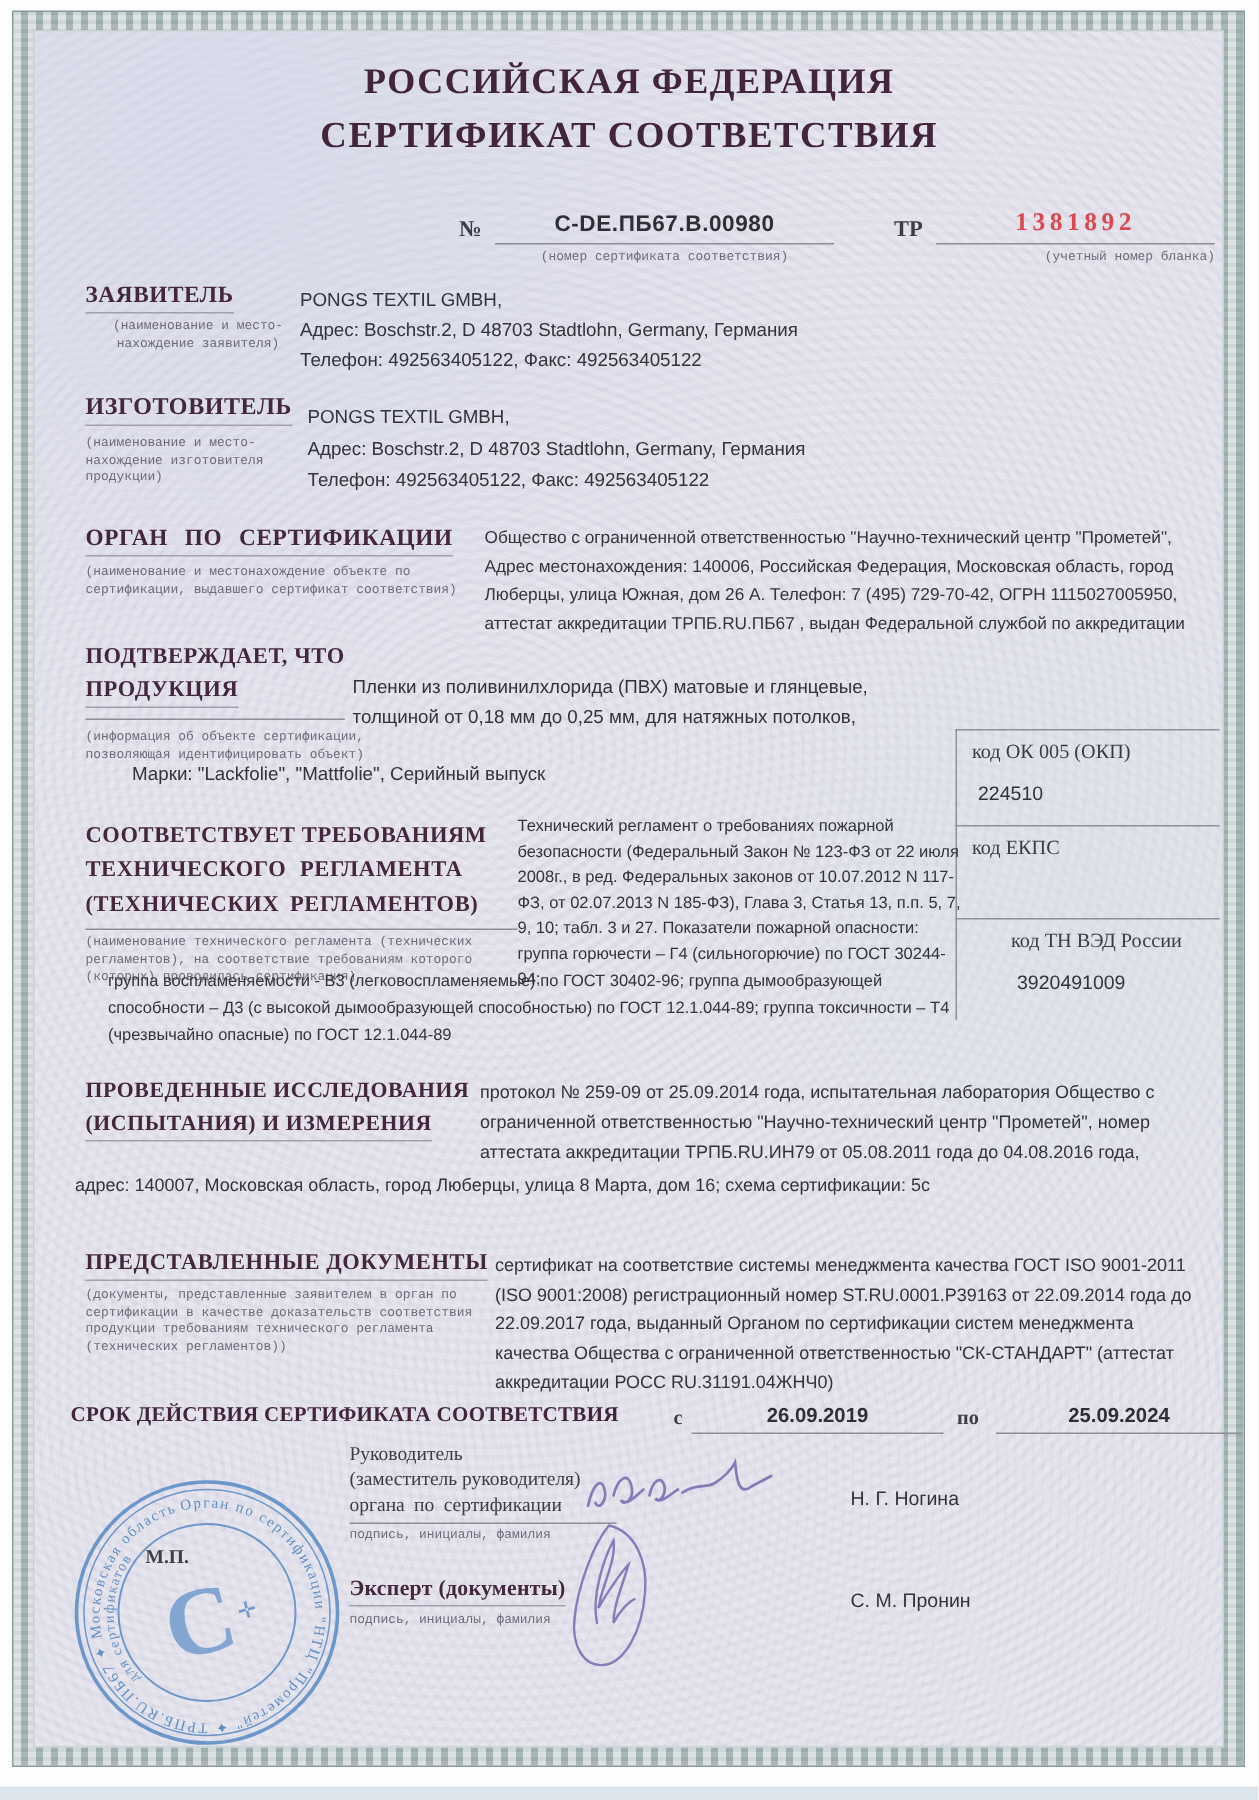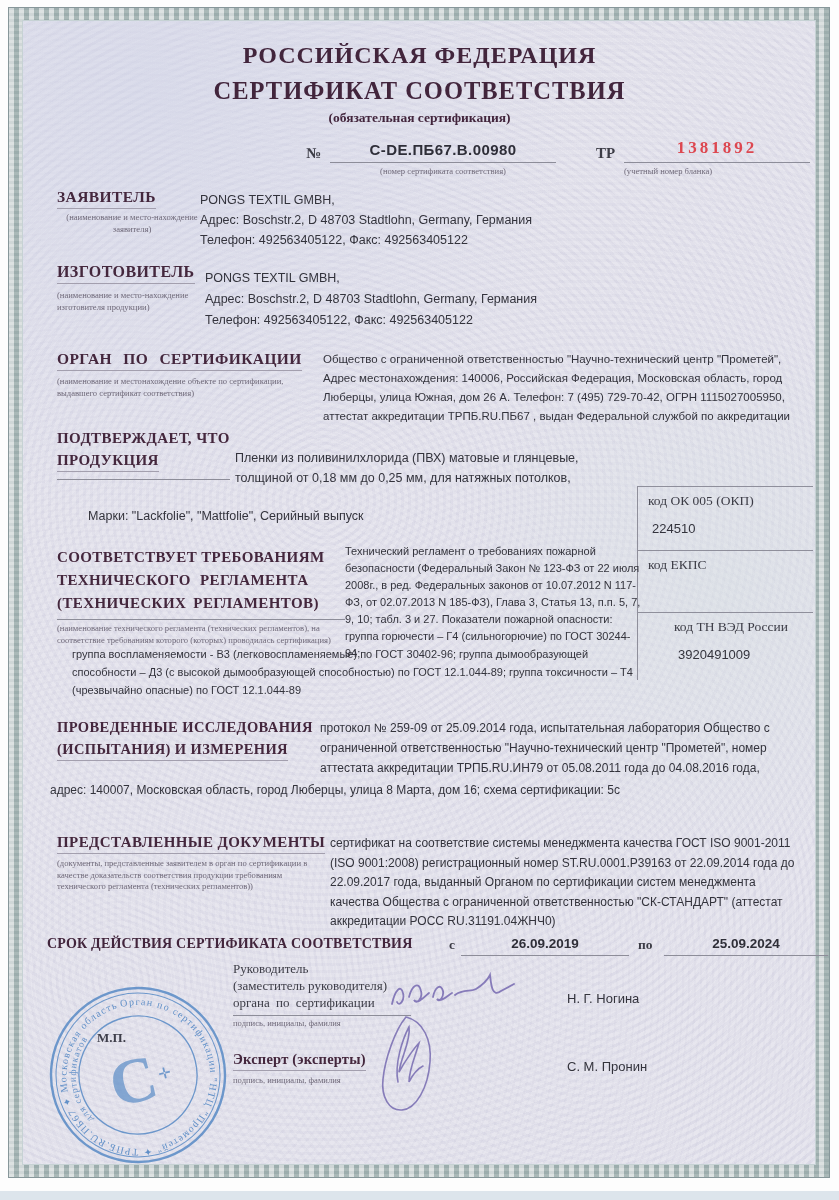--- a/index.html
+++ b/index.html
@@ -22,21 +22,21 @@
             repeating-radial-gradient(circle at 12% 84%, rgba(150,140,180,.04) 0 2px, rgba(255,255,255,.04) 2px 6px);}
   .bottom-strip{position:absolute;left:0;bottom:0;width:839px;height:9px;background:#dde5ec;}
 
   .abs{position:absolute;}
   .serif{font-family:"Liberation Serif",serif;}
   .hdr{font-family:"Liberation Serif",serif;font-weight:bold;color:#42253c;}
   .center{text-align:center;width:100%;left:0;}
   .sec{font-family:"Liberation Serif",serif;font-weight:bold;color:#44273d;font-size:15.5px;
        letter-spacing:.4px;display:inline-block;border-bottom:1px solid #a39fae;padding-bottom:2px;}
   .sec.nol{border-bottom:none;}
-  .cap{font-family:Liberation Serif, serif;color:#6e6878;font-size:8.6px;line-height:1.35;}
+  .cap{font-family:Liberation Mono, monospace;color:#6e6878;font-size:8.6px;line-height:1.35;}
   .body-t{color:#33333c;font-size:12.5px;line-height:20px;}
   .body-s{color:#33333c;font-size:11px;line-height:17px;}
   .uline{border-bottom:1px solid #8d8d99;}
   .ws7{word-spacing:7px;}
   .ws5{word-spacing:5px;}
   .ws3{word-spacing:3px;}
   .code-box{box-sizing:border-box;border-top:1px solid #8f8f9b;border-left:1px solid #8f8f9b;
             padding:6px 0 0 10px;}
   .code-label{font-family:"Liberation Serif",serif;color:#3c3c46;font-size:13.5px;}
   .code-value{color:#33333c;font-size:13px;margin-top:12px;padding-left:4px;}
@@ -49,31 +49,30 @@
 <body>
 
 <div class="page">
   <div class="frame">
     <div class="paper"></div>
   </div>
   <div class="bottom-strip"></div>
 
   <div class="abs hdr center" style="top:42px;font-size:24px;letter-spacing:1px;">РОССИЙСКАЯ ФЕДЕРАЦИЯ</div>
   <div class="abs hdr center" style="top:77px;font-size:24.5px;letter-spacing:1px;">СЕРТИФИКАТ СООТВЕТСТВИЯ</div>
-  <div class="abs hdr center" style="top:110px;font-size:13.5px;">(обязательная сертификация)</div>
 
   <div class="abs serif" style="left:306px;top:145px;font-size:15px;font-weight:bold;color:#3c3c46;">№</div>
   <div class="abs uline" style="left:330px;top:141px;width:226px;height:21px;text-align:center;
        font-size:15px;font-weight:bold;color:#2e2e38;letter-spacing:.4px;">С-DE.ПБ67.В.00980</div>
   <div class="abs cap" style="left:330px;top:166px;width:226px;text-align:center;">(номер сертификата соответствия)</div>
 
   <div class="abs serif" style="left:596px;top:145px;font-size:15px;font-weight:bold;color:#3c3c46;">ТР</div>
   <div class="abs serif uline" style="left:624px;top:138px;width:186px;height:24px;text-align:center;
        font-size:17px;font-weight:bold;color:#dd4750;letter-spacing:3px;">1381892</div>
-  <div class="abs cap" style="left:624px;top:166px;width:186px;text-align:left;">(учетный номер бланка)</div>
+  <div class="abs cap" style="left:624px;top:166px;width:186px;text-align:right;">(учетный номер бланка)</div>
 
   <div class="abs" style="left:57px;top:188px;">
     <span class="sec">ЗАЯВИТЕЛЬ</span>
   </div>
   <div class="abs cap" style="left:57px;top:212px;width:150px;text-align:center;">(наименование и место-нахождение заявителя)</div>
   <div class="abs body-t" style="left:200px;top:190px;">PONGS TEXTIL GMBH,</div>
   <div class="abs body-t" style="left:200px;top:210px;">Адрес: Boschstr.2, D 48703 Stadtlohn, Germany, Германия</div>
   <div class="abs body-t" style="left:200px;top:230px;">Телефон: 492563405122, Факс: 492563405122</div>
 
   <div class="abs" style="left:57px;top:263px;">
@@ -88,20 +87,21 @@
     <span class="sec ws7">ОРГАН ПО СЕРТИФИКАЦИИ</span>
   </div>
   <div class="abs cap" style="left:57px;top:376px;width:258px;">(наименование и местонахождение объекте по сертификации, выдавшего сертификат соответствия)</div>
   <div class="abs" style="left:323px;top:350px;width:492px;font-size:11.5px;line-height:19px;color:#33333c;">Общество с ограниченной ответственностью "Научно-технический центр "Прометей", Адрес местонахождения: 140006, Российская Федерация, Московская область, город Люберцы, улица Южная, дом 26 А. Телефон: 7 (495) 729-70-42, ОГРН 1115027005950, аттестат аккредитации ТРПБ.RU.ПБ67 , выдан Федеральной службой по аккредитации</div>
 
   <div class="abs sec nol" style="left:57px;top:430px;font-size:15px;">ПОДТВЕРЖДАЕТ, ЧТО</div>
   <div class="abs" style="left:57px;top:451px;">
     <span class="sec" style="font-size:15px;">ПРОДУКЦИЯ</span>
   </div>
   <div class="abs uline" style="left:57px;top:478px;width:173px;height:1px;"></div>
+  <div class="abs cap" style="left:57px;top:486px;width:188px;">(информация об объекте сертификации, позволяющая идентифицировать объект)</div>
   <div class="abs body-t" style="left:235px;top:448px;">Пленки из поливинилхлорида (ПВХ) матовые и глянцевые,</div>
   <div class="abs body-t" style="left:235px;top:468px;">толщиной от 0,18 мм до 0,25 мм, для натяжных потолков,</div>
   <div class="abs body-t" style="left:88px;top:506px;">Марки: "Lackfolie", "Mattfolie", Серийный выпуск</div>
 
   <div class="abs code-box" style="left:637px;top:486px;width:176px;height:64px;">
     <div class="code-label">код ОК 005 (ОКП)</div>
     <div class="code-value">224510</div>
   </div>
   <div class="abs code-box" style="left:637px;top:550px;width:176px;height:62px;">
     <div class="code-label">код ЕКПС</div>
@@ -144,21 +144,21 @@
   <div class="abs role ws3" style="left:233px;top:995px;">органа по сертификации</div>
   <div class="abs uline" style="left:233px;top:1014px;width:178px;height:1px;"></div>
   <div class="abs cap" style="left:233px;top:1018px;">подпись, инициалы, фамилия</div>
   <div class="abs name" style="left:567px;top:991px;">Н. Г. Ногина</div>
 
   <svg class="abs" style="left:388px;top:968px;" width="130" height="48" viewBox="0 0 130 48">
     <path d="M4,36 C7,22 13,16 15,25 C17,33 11,39 9,34 M21,29 C24,17 31,13 33,23 C35,31 28,37 26,32 C30,37 37,28 41,25 M45,29 C47,19 53,15 55,23 C56,29 51,35 49,31 C53,35 60,27 64,25 M67,27 C75,21 83,24 88,21 C96,16 100,11 102,7 C103,16 104,30 113,23 L126,16" stroke="#7568b0" stroke-width="1.8" fill="none" stroke-linecap="round" opacity=".85"></path>
   </svg>
 
   <div class="abs" style="left:233px;top:1050px;">
-    <span class="sec" style="font-size:14.5px;font-weight:bold;letter-spacing:.2px;">Эксперт (эксперты)</span>
+    <span class="sec" style="font-size:14.5px;font-weight:bold;letter-spacing:.2px;">Эксперт (документы)</span>
   </div>
   <div class="abs cap" style="left:233px;top:1075px;">подпись, инициалы, фамилия</div>
   <div class="abs name" style="left:567px;top:1059px;">С. М. Пронин</div>
 
   <svg class="abs" style="left:374px;top:1014px;" width="64" height="100" viewBox="0 0 64 100">
     <path d="M32,3 C49,7 58,26 56,48 C54,74 42,95 28,96 C15,97 7,83 9,65 C11,45 21,16 32,3 Z" stroke="#6f63ac" stroke-width="1.6" fill="none" opacity=".8"></path>
     <path d="M24,68 C20,50 29,24 35,13 C37,27 27,43 25,58 C31,47 41,33 45,29 C41,43 35,56 35,68 C39,60 45,54 49,52" stroke="#6f63ac" stroke-width="1.6" fill="none" stroke-linecap="round" opacity=".8"></path>
   </svg>
 
   <svg class="abs" style="left:38px;top:975px;transform:rotate(-14deg);" width="200" height="200" viewBox="0 0 200 200">

